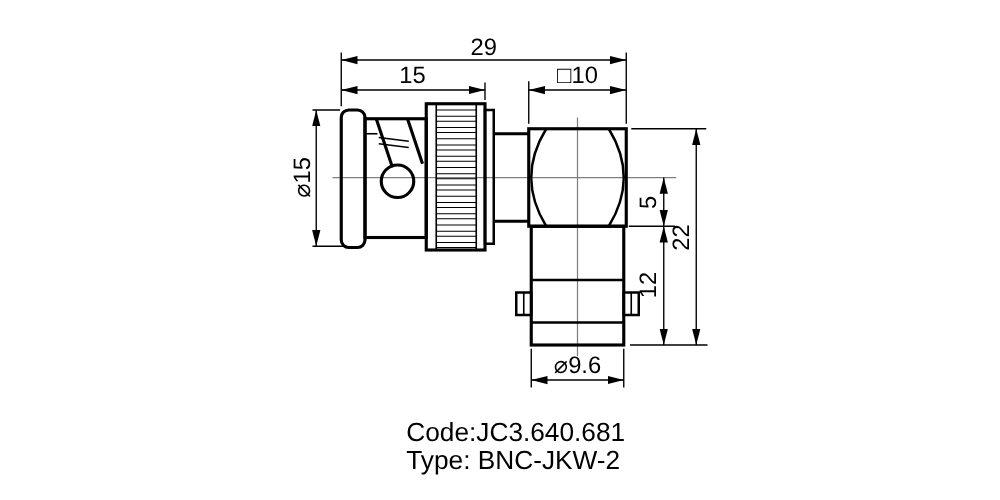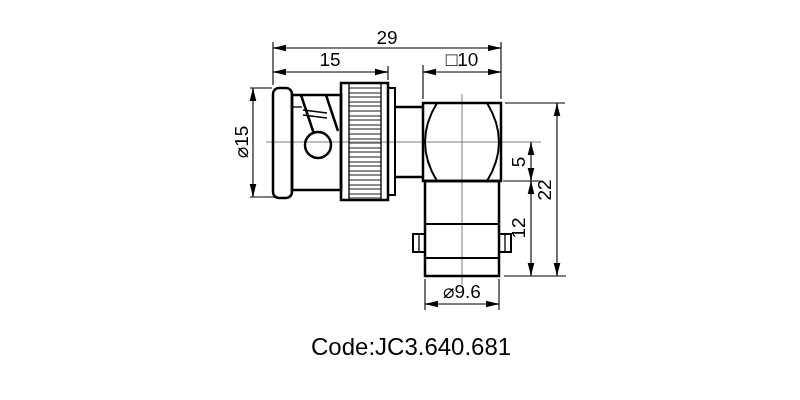--- a/index.html
+++ b/index.html
@@ -10,21 +10,21 @@
   .ol{stroke:var(--line,#000);stroke-width:2.5;}
   .ol2{stroke:var(--line,#000);stroke-width:2;}
   .th{stroke:var(--line,#000);stroke-width:1.3;}
   .kn{stroke:var(--line,#000);stroke-width:0.9;}
   .cl line{stroke:var(--centerline,#7f7f7f);stroke-width:1;}
   .dim line{stroke:var(--line,#000);stroke-width:1.1;}
   .ext{stroke:var(--line,#000);stroke-width:1.1;}
   .dim text{font-size:19px;font-family:"Liberation Sans","DejaVu Sans",sans-serif;
             fill:var(--line,#000);stroke:none;}
   .arrfill{fill:var(--line,#000);stroke:none;}
-  .footer{position:absolute;left:311px;top:336px;font-size:24px;line-height:21.5px;
+  .footer{position:absolute;left:325px;top:336px;font-size:21px;line-height:21.5px;
           color:var(--line,#000);white-space:nowrap;}
 </style>
 </head>
 <body>
 
 <div id="canvas">
   <svg width="800" height="400" viewBox="0 0 800 400">
     <defs>
       <marker id="arr" markerUnits="userSpaceOnUse" markerWidth="14" markerHeight="9" refX="13" refY="4" orient="auto-start-reverse">
         <path class="arrfill" d="M0 0.7 L13 4 L0 7.3 Z"></path>
@@ -127,14 +127,15 @@
       <g>
         <path class="ext" d="M425 279V310M499 279V310"></path>
         <line x1="425" y1="304" x2="499" y2="304" marker-start="url(#arr)" marker-end="url(#arr)"></line>
         <text x="462" y="298" text-anchor="middle">⌀9.6</text>
       </g>
     </g>
   </svg>
 
   <div class="footer">
     <div>Code:JC3.640.681</div>
+    <div>Type: BNC-JKW-2</div>
   </div>
 </div>
 
 </body></html>

